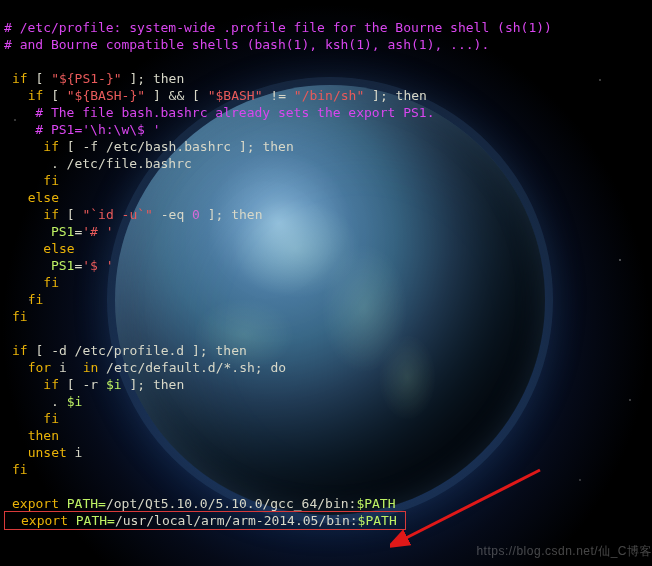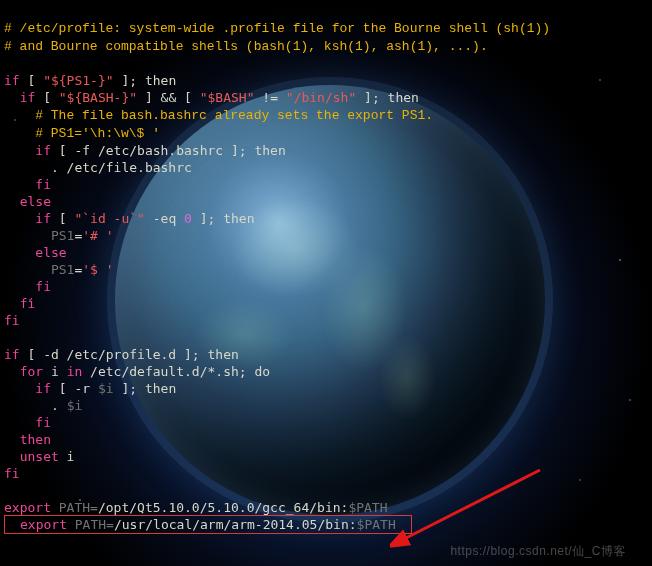--- a/index.html
+++ b/index.html
@@ -28,28 +28,28 @@
     background-image:
       radial-gradient(1px 1px at 40px 30px,#fff,transparent),
       radial-gradient(1px 1px at 600px 80px,#ccc,transparent),
       radial-gradient(1px 1px at 80px 500px,#fff,transparent),
       radial-gradient(1px 1px at 580px 480px,#aaa,transparent),
       radial-gradient(1px 1px at 30px 300px,#ddd,transparent),
       radial-gradient(1px 1px at 620px 260px,#fff,transparent),
       radial-gradient(1px 1px at 15px 120px,#bbb,transparent),
       radial-gradient(1px 1px at 630px 400px,#ccc,transparent);}
   .code{position:relative;z-index:5;padding:2px 4px;white-space:pre;}
-  .cyan{color:#eab308;font-family:Liberation Mono, monospace;}
-  .yel{color:#ec4899;}
+  .cyan{color:#d946ef;}
+  .yel{color:#eab308;margin-left:8px;}
   .red{color:#e85a5a;}
   .mag{color:#d86ad8;}
-  .grn{color:#737373;}
-  .boxed{display:inline-block;border:1px solid #d83a3a;padding:0 15px;margin:-1px 0;}
+  .grn{color:#bef264;}
+  .boxed{display:inline-block;border:1px solid #d83a3a;padding:0 8px;margin:-1px 0;}
   .arrow{position:absolute;left:390px;top:465px;z-index:6;pointer-events:none;}
-  .watermark{position:absolute;right:26px;bottom:6px;z-index:7;
+  .watermark{position:absolute;right:0;bottom:6px;z-index:7;
     color:rgba(200,200,200,.35);font-family:sans-serif;font-size:12px;letter-spacing:.5px;margin-top:30px;}
 </style>
 </head>
 <body>
 
 <div class="bg"></div>
 <div class="stars"></div>
 <div class="earth"></div>
 
 <div class="code">

